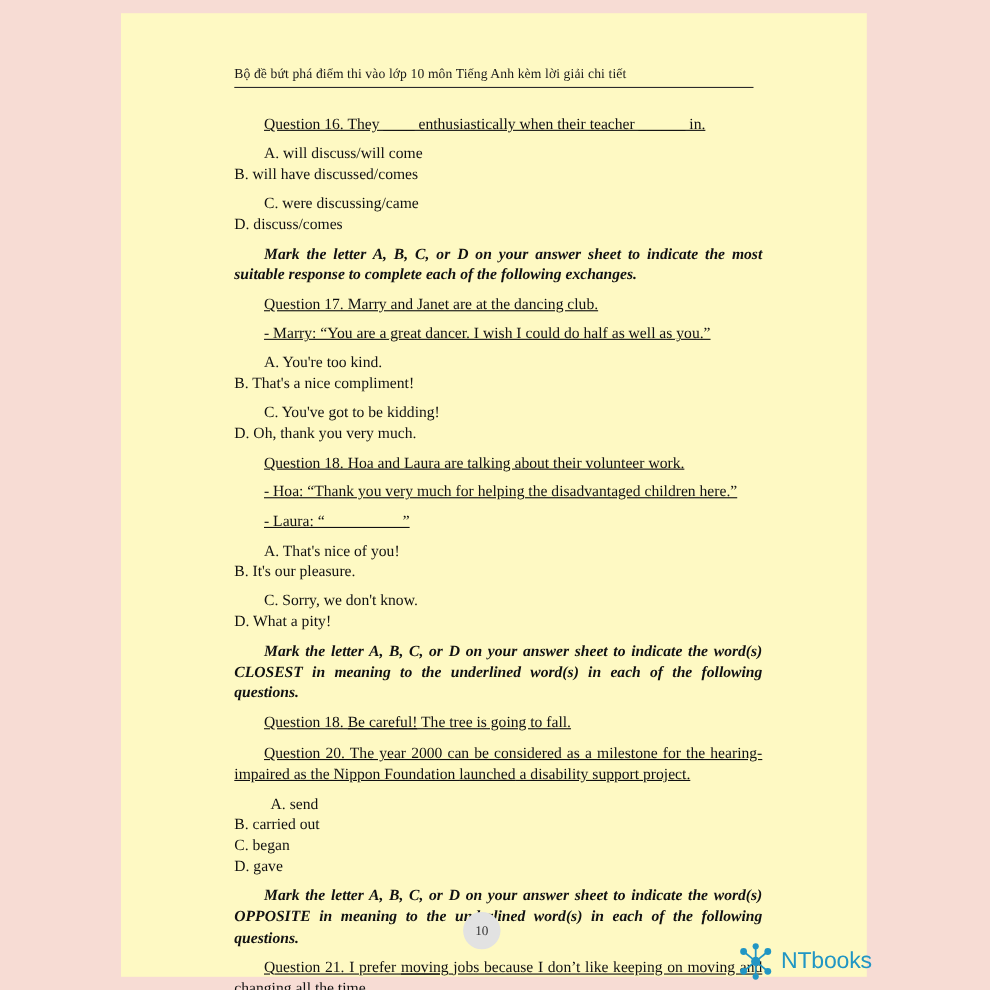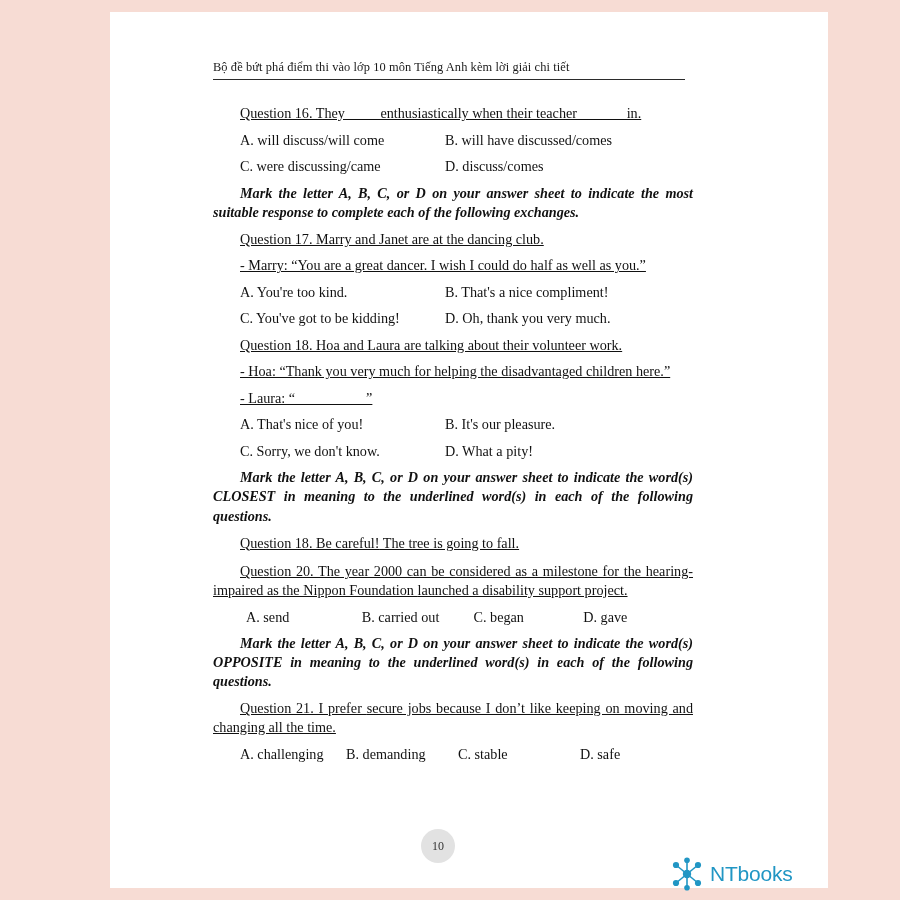--- a/index.html
+++ b/index.html
@@ -12,22 +12,21 @@
     background: #f7dcd4;
     font-family: "Liberation Serif", serif;
     overflow: hidden;
   }
   .page-sheet {
     position: absolute;
     left: 110px;
     top: 12px;
     width: 678px;
     height: 876px;
-    background: #ffffff;
-    padding-left: 40px;
+    background: #fef9c3;
   }
   .page-inner {
     position: absolute;
     left: 0;
     top: 0;
     width: 678px;
     height: 876px;
   }
   .header-line {
     position: absolute;
@@ -55,20 +54,21 @@
     text-indent: 27px;
     text-align: justify;
     text-decoration: underline;
   }
   .opts {
     font-size: 14.2px;
     color: #111;
     margin: 0 0 7.5px 0;
     display: flex;
     line-height: 1.34;
+    flex-direction: column;
   }
   .opts .cell {
     display: block;
   }
   .opts.two .cell:nth-child(1) { width: 232px; padding-left: 27px; box-sizing: border-box; }
   .opts.two .cell:nth-child(2) { width: 248px; }
   .opts.four .cell { box-sizing: border-box; }
   .opts.four .cell:nth-child(1) { width: 105px; padding-left: 27px; }
   .opts.four .cell:nth-child(2) { width: 115px; }
   .opts.four .cell:nth-child(3) { width: 118px; }
@@ -184,21 +184,21 @@
       <p class="q"><span>Question 20. The year 2000 can be considered as a milestone for the hearing-impaired as the Nippon Foundation </span><u class="plain">launched</u><span> a disability support project.</span></p>
       <div class="opts four2">
         <span class="cell">A. send</span>
         <span class="cell">B. carried out</span>
         <span class="cell">C. began</span>
         <span class="cell">D. gave</span>
       </div>
 
       <p class="instr">Mark the letter A, B, C, or D on your answer sheet to indicate the word(s) OPPOSITE in meaning to the underlined word(s) in each of the following questions.</p>
 
-      <p class="q"><span>Question 21. I prefer </span><u class="plain">secure</u><span> jobs because I don’t like keeping on moving and changing all the time.</span></p>
+      <p class="q"><span>Question 21. I prefer </span><u class="plain">moving</u><span> jobs because I don’t like keeping on moving and changing all the time.</span></p>
       <div class="opts four3">
         <span class="cell">A. challenging</span>
         <span class="cell">B. demanding</span>
         <span class="cell">C. stable</span>
         <span class="cell">D. safe</span>
       </div>
 
     </div>
 
     <div class="page-number">10</div>

